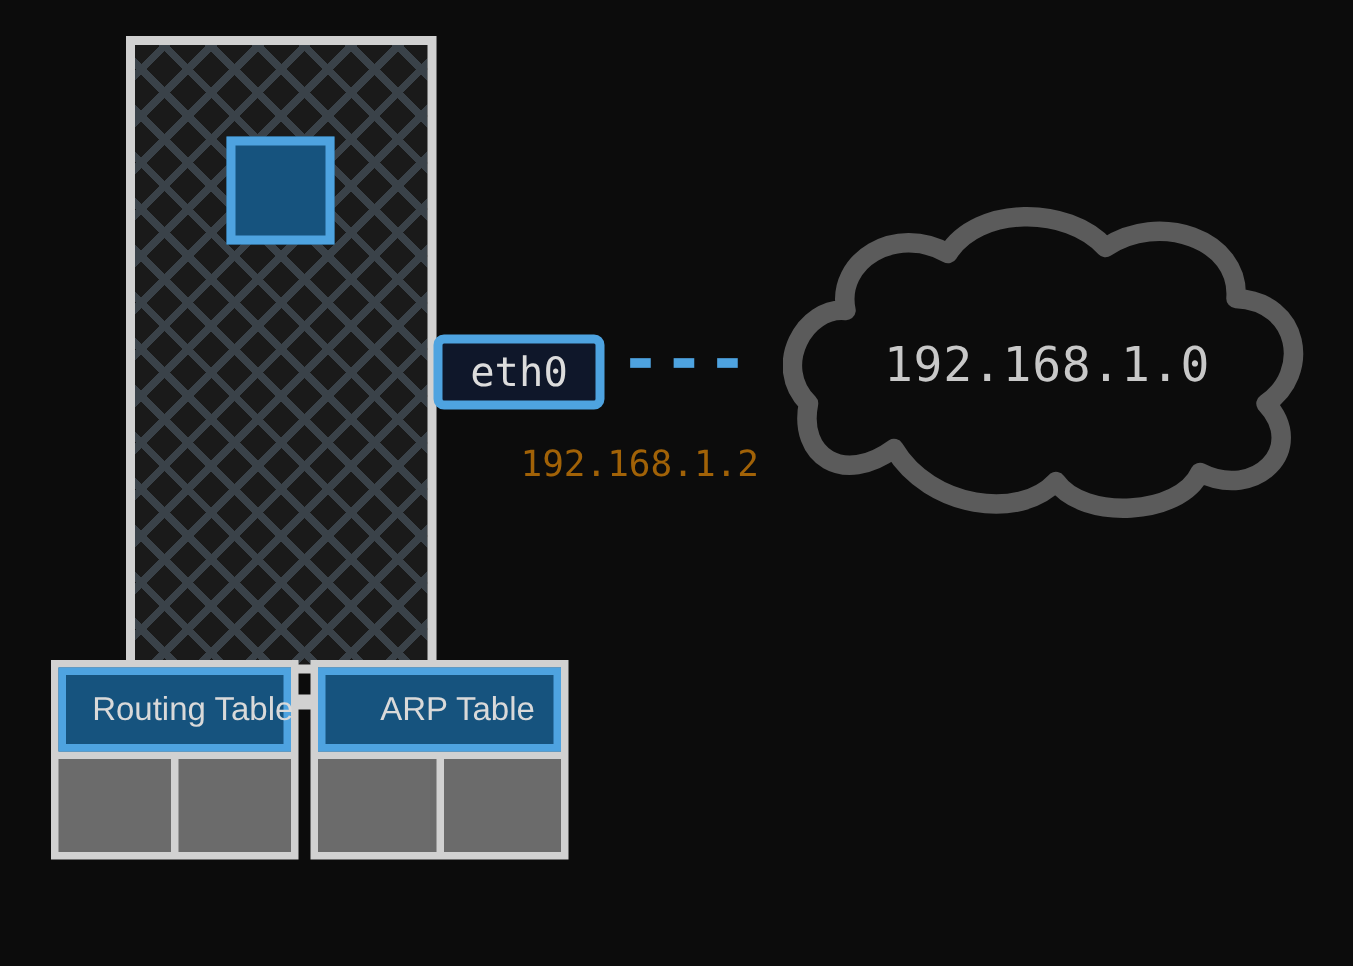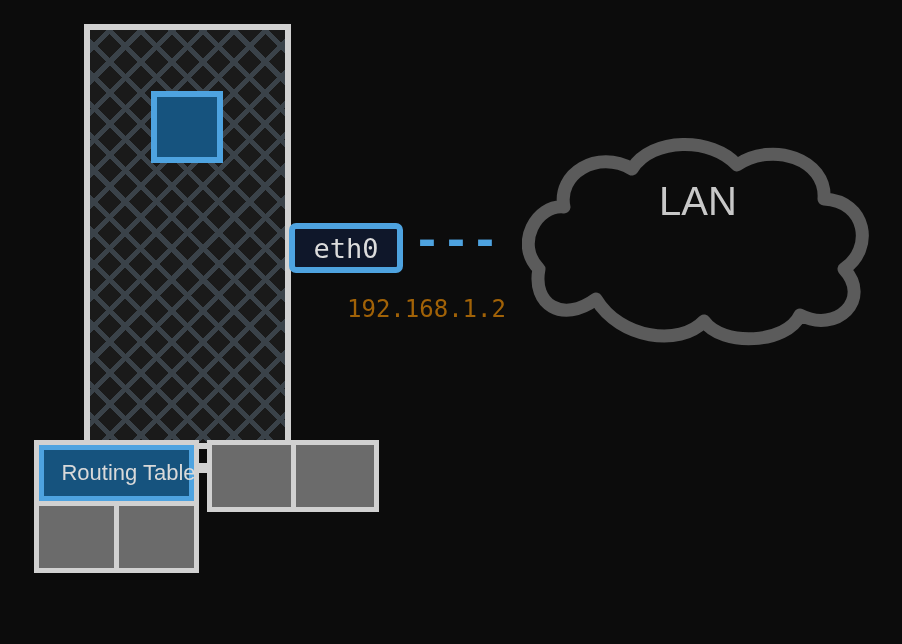--- a/index.html
+++ b/index.html
@@ -149,31 +149,32 @@
              C 40 195, 10 175, 17 140
              C -8 115, 15 75, 42 78
              C 35 45, 75 20, 110 40
              C 130 8, 190 8, 215 36
              C 250 12, 305 30, 302 70
              C 345 72, 352 120, 322 140
              C 350 170, 315 205, 278 186
              C 265 215, 200 218, 182 192
              C 158 218, 98 210, 74 170 Z" fill="none" stroke="#5b5b5b" stroke-width="13" stroke-linejoin="round"></path>
   </svg>
-  <div class="cloud-text cloud-title">LAN</div>
+  <div class="cloud-text cloud-net">192.168.1.0</div>
 </div>
 
 <div class="bridge-bar"></div>
 
 <div class="table-box table-routing">
   <div class="table-header">Routing Table</div>
   <div class="table-cells">
     <div class="cell"></div>
     <div class="cell"></div>
   </div>
 </div>
 
 <div class="table-box table-arp">
+  <div class="table-header">ARP Table</div>
   <div class="table-cells">
     <div class="cell"></div>
     <div class="cell"></div>
   </div>
 </div>
 
 </body></html>

